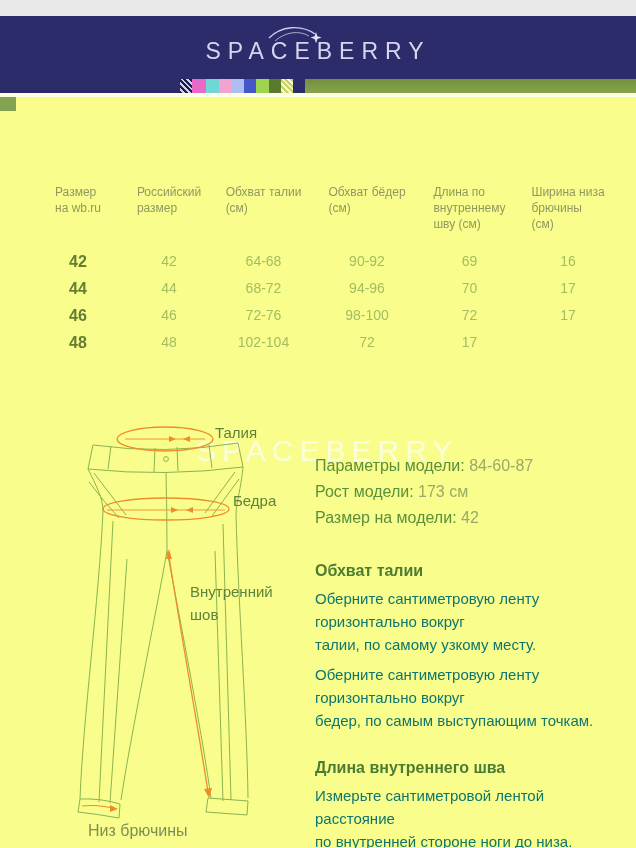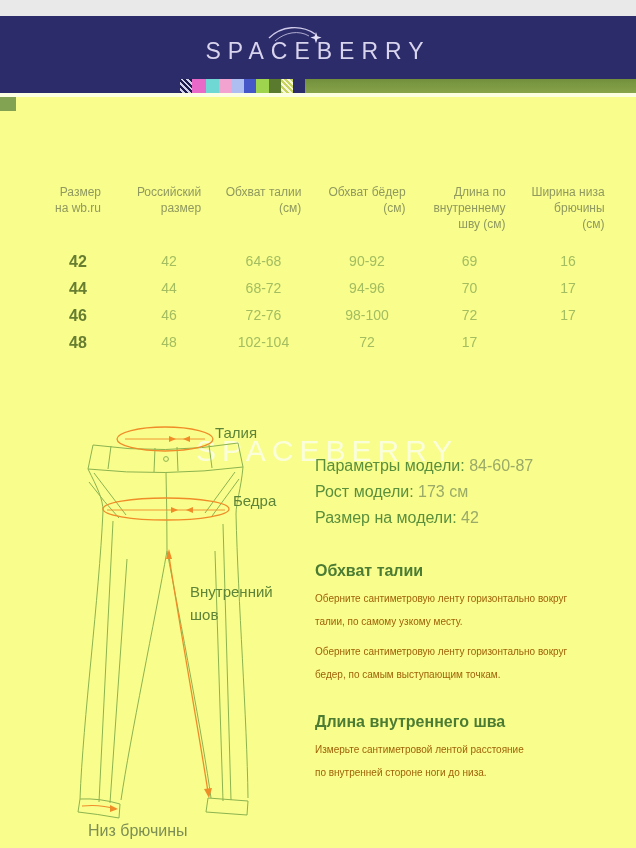--- a/index.html
+++ b/index.html
@@ -24,21 +24,21 @@
   .g7{width:12px;background:#5A7A2E;}
   .g8{width:12px;background:repeating-linear-gradient(45deg,#c8d45e 0 2px,#f6f8d8 2px 4px);}
   .g9{width:12px;background:#2C2C6A;}
   .olive-strip{position:absolute;left:305px;top:63px;width:331px;height:14px;background:linear-gradient(#72903C,#87A44A);}
   .pale-line{position:absolute;left:0;top:77px;width:636px;height:4px;background:#FCFFE0;}
   .olive-square{position:absolute;left:0;top:81px;width:16px;height:14px;background:#82A351;}
 
   
   .size-table{position:absolute;left:28px;top:168px;width:586px;display:grid;
     grid-template-columns:100px 82px 107px 100px 105px 92px;}
-  .th{font-size:12px;line-height:16px;color:#90995F;text-align:right;white-space:pre-line;
+  .th{font-size:12px;line-height:16px;color:#90995F;text-align:left;white-space:pre-line;
     display:flex;align-items:flex-start;justify-content:center;height:56px;}
   .td{font-size:14px;color:#A3BD60;text-align:center;height:27px;line-height:27px;}
   .td.first{color:#677E31;font-weight:bold;font-size:16px;}
   .tr-spacer{grid-column:1/7;height:8px;}
 
   
   .watermark{position:absolute;left:196px;top:418px;font-size:30px;letter-spacing:6px;
     color:#FDFFF0;opacity:.78;z-index:1;}
 
   
@@ -48,21 +48,21 @@
   .lbl-hips{left:233px;top:476px;}
   .lbl-inseam{left:190px;top:564px;white-space:pre-line;line-height:23px;}
   .lbl-bottom{left:88px;top:806px;color:#7D8F55;font-size:16px;text-align:center;}
 
   
   .right-col{position:absolute;left:315px;top:437px;width:312px;z-index:2;}
   .model-line{font-size:16px;line-height:26px;}
   .model-label{color:#5A8F3C;}
   .model-value{color:#9AAA68;}
   .section-title{color:#4C7C33;font-size:16px;font-weight:bold;margin-top:27px;}
-  .section-text{color:#a16207;font-size:10px;line-height:23px;margin-top:7px;white-space:pre-line;}
+  .section-text{color:#0f766e;font-size:15px;line-height:23px;margin-top:7px;white-space:pre-line;}
 </style>
 </head>
 <body>
 
 <div class="page">
 
   <div class="header">
     <div class="comet">
       <svg width="70" height="26" viewBox="0 0 70 26">
         <path d="M6,16 C18,4 38,2 52,12" fill="none" stroke="#CFCAEA" stroke-width="1.4"></path>

